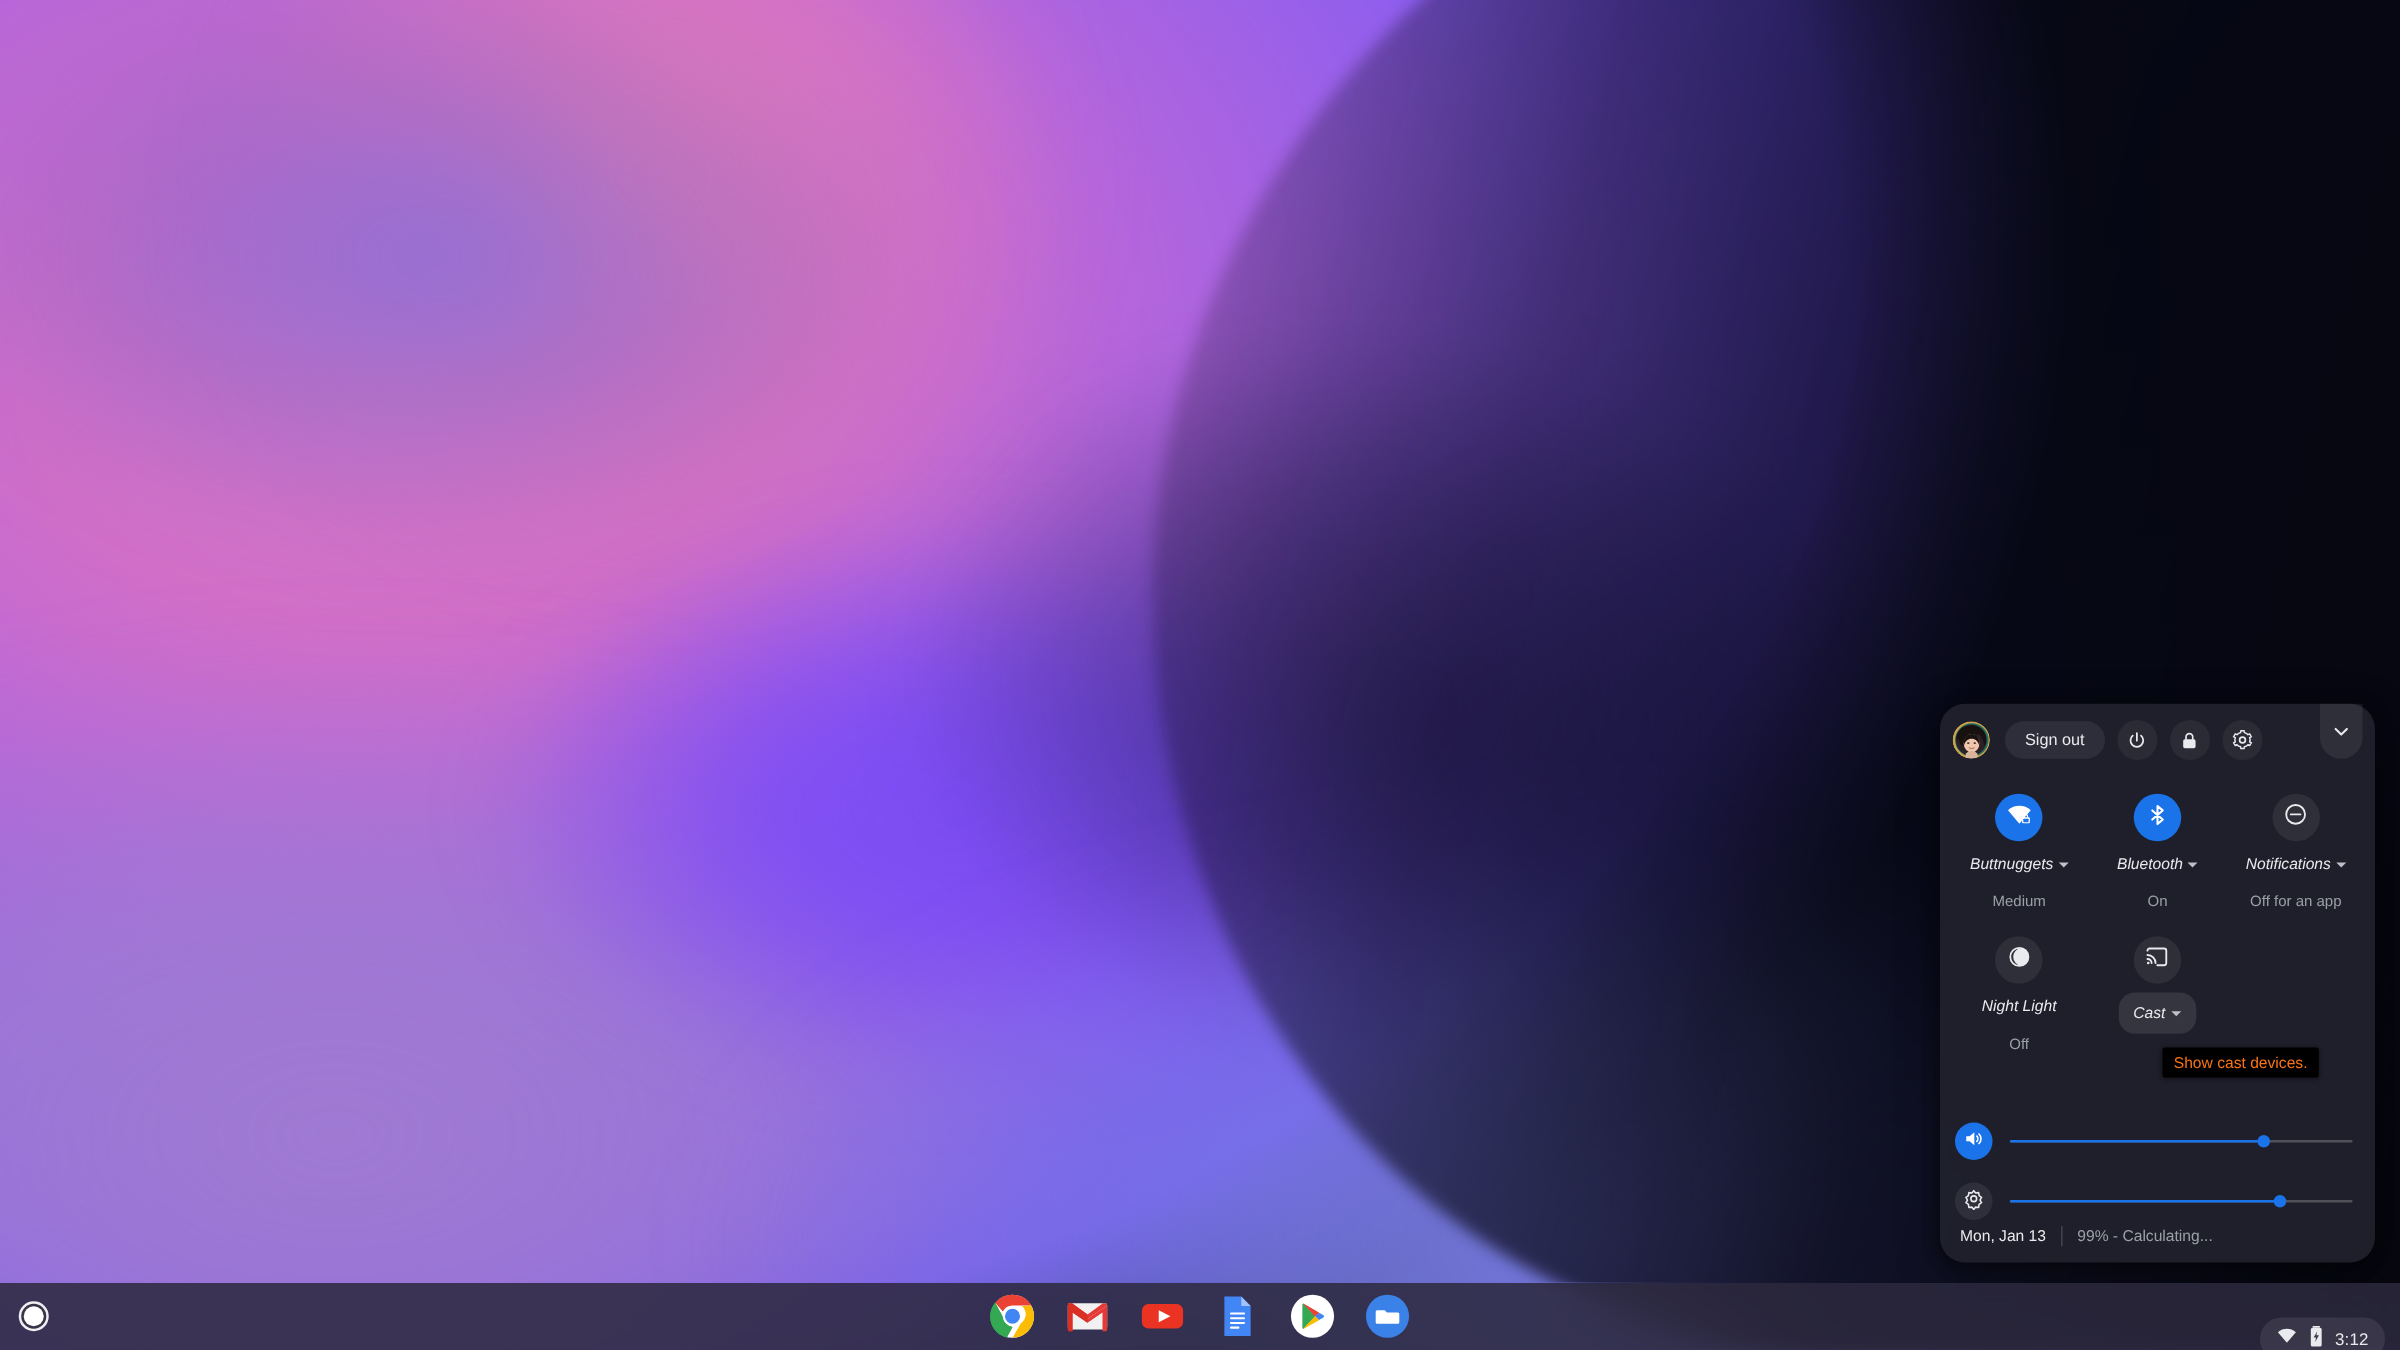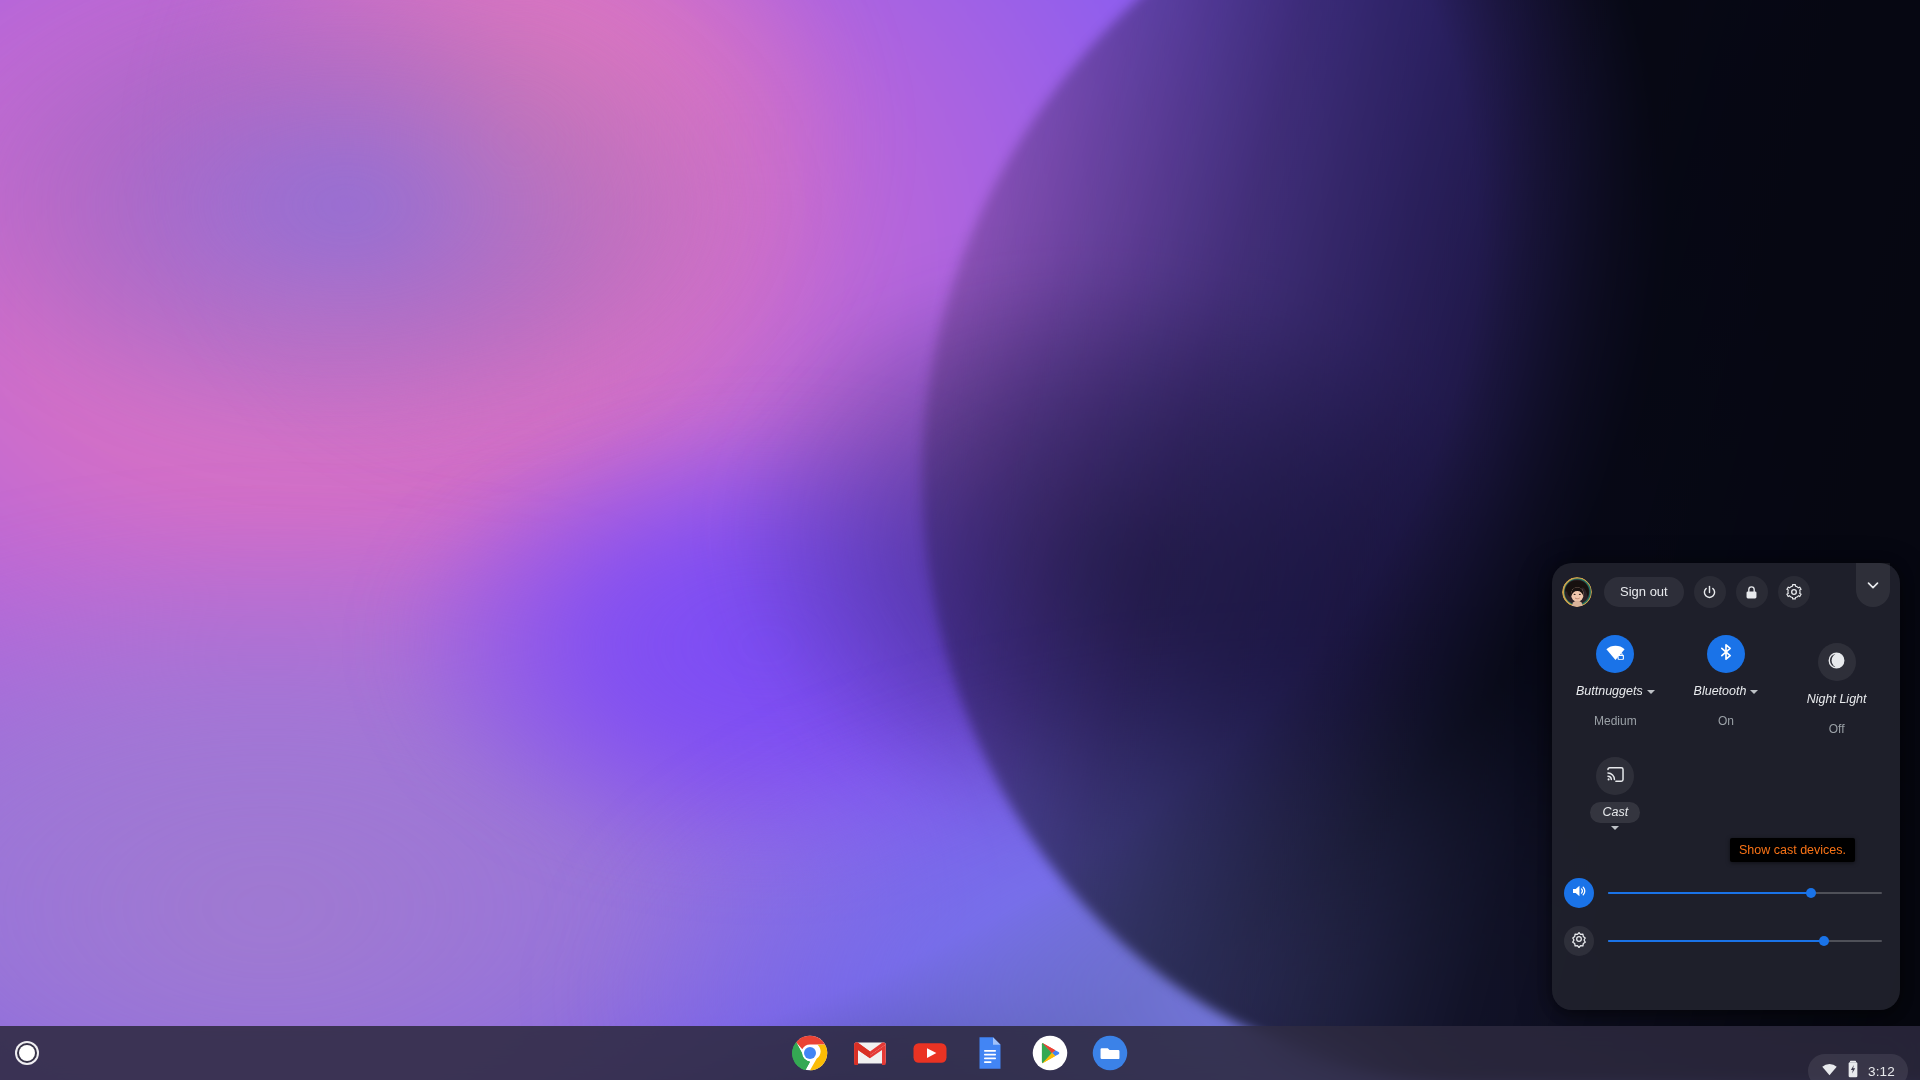--- a/index.html
+++ b/index.html
@@ -178,24 +178,23 @@
     font-size: 12px; color: #9aa0a6;
     margin-top: 15px;
     line-height: 15px;
     height: 15px;
   }
   
   .tile-label-pill {
     background: rgba(255,255,255,0.10);
     border-radius: 13px;
     padding: 3px 12px;
-    height: 21px;
+    height: 33px;
     display: flex; align-items: center; gap: 5px;
     margin-top: -3px;
-    flex-direction: column;
   }
 
   
   .tooltip {
     position: absolute;
     left: 1730px; top: 838px;
     background: #000;
     color: #f97316;
     font-size: 12.5px;
     padding: 5px 9px;
@@ -426,20 +425,35 @@
             </svg>
           </span>
         </div>
         <div class="tile-label-row">
           <span>Bluetooth</span>
           <span class="caret"></span>
         </div>
         <div class="tile-sub">On</div>
       </div>
 
+      <div class="tile">
+        <div class="tile-circle off">
+          <span>
+            <svg width="21" height="21" viewBox="0 0 24 24" fill="none" stroke="#e8eaed" stroke-width="1.7">
+              <circle cx="12" cy="12" r="8.6"></circle>
+              <line x1="7.6" y1="12" x2="16.4" y2="12" stroke-linecap="round"></line>
+            </svg>
+          </span>
+        </div>
+        <div class="tile-label-row">
+          <span>Notifications</span>
+          <span class="caret"></span>
+        </div>
+        <div class="tile-sub">Off for an app</div>
+      </div>
 
       <div class="tile" style="padding-top:14px;">
         <div class="tile-circle off">
           <span>
             <svg width="21" height="21" viewBox="0 0 24 24">
               <circle cx="12" cy="12" r="8.3" fill="none" stroke="#e8eaed" stroke-width="1.6"></circle>
               <path d="M12 3.7a8.3 8.3 0 0 0 0 16.6 8.3 8.3 0 0 1 0-16.6z" fill="#20212c"></path>
               <path d="M13.4 3.8A8.3 8.3 0 0 0 13.4 20.2 8.3 8.3 0 0 0 13.4 3.8z" fill="#e8eaed"></path>
             </svg>
           </span>
@@ -496,20 +510,25 @@
           </svg>
         </span>
       </div>
       <div class="slider-track">
         <div class="rail"></div>
         <div class="fill" style="width: 79%;"></div>
         <div class="knob" style="left: 79%;"></div>
       </div>
     </div>
 
+    <div class="tray-footer">
+      <span>Mon, Jan 13</span>
+      <span class="footer-sep"></span>
+      <span class="footer-battery">99% - Calculating...</span>
+    </div>
   </div>
 
   <div class="tooltip">Show cast devices.</div>
 
   <div id="shelf">
 
     <div id="launcher">
       <span class="ring"></span>
     </div>
 

